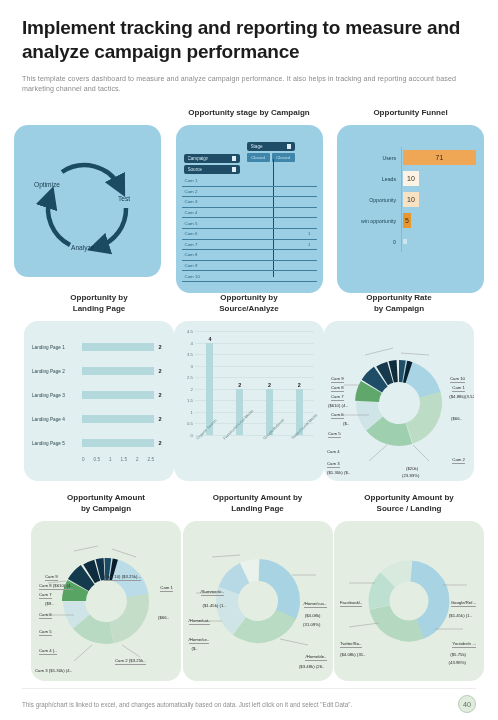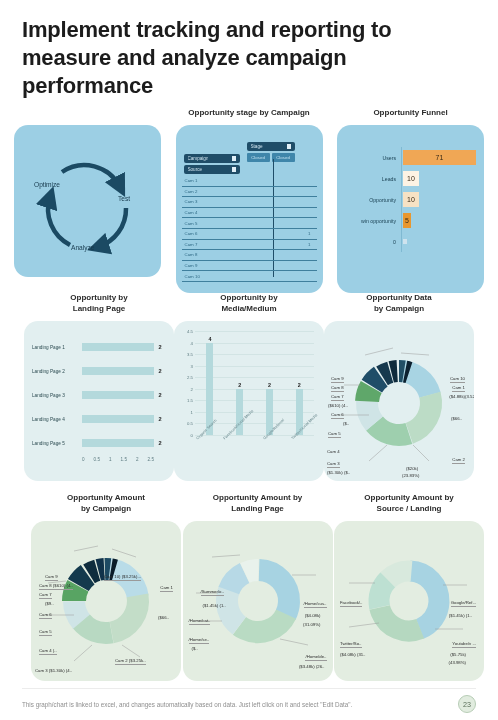--- a/index.html
+++ b/index.html
@@ -7,21 +7,21 @@
     width: 498px; height: 720px;
     background: #ffffff;
     font-family: "Liberation Sans", sans-serif;
     overflow: hidden;
   }
   .slide { position: relative; width: 498px; height: 720px; background: #fff; }
 
   
   .header { padding: 16px 22px 0 22px; }
   .title {
-    font-size: 22px; font-weight: bold; color: #1c1c1c;
+    font-size: 19px; font-weight: bold; color: #1c1c1c;
     line-height: 1.28; letter-spacing: -0.2px;
   }
   .subtitle {
     margin-top: 9px; font-size: 7.1px; color: #8b8b8b;
     line-height: 1.5; letter-spacing: 0.1px; max-width: 455px;
   }
 
   
   .grid { position: absolute; left: 0; top: 108px; width: 498px; }
   .row { display: flex; justify-content: space-between; padding: 0 14px; }
@@ -165,20 +165,21 @@
     position: absolute; left: 22px; right: 22px; top: 0; height: 1px; background: #ececec;
   }
 </style>
 </head>
 <body>
 
 <div class="slide">
 
   <div class="header">
     <div class="title">Implement tracking and reporting to measure and analyze campaign performance</div>
+    <div class="subtitle">This template covers dashboard to measure and analyze campaign performance. It also helps in tracking and reporting account based marketing channel and tactics.</div>
   </div>
 
   <div class="grid">
 
     <div class="row r1">
 
       <div class="panel">
         <div class="panel-title"></div>
         <div class="card blue c1">
           <svg class="cycle" viewBox="0 0 147 152">
@@ -358,21 +359,21 @@
               <span>2</span>
               <span>2.5</span>
             </div>
           </div>
         </div>
       </div>
 
       <div class="panel">
         <div class="panel-title two">
           <span>Opportunity by</span><br>
-          <span>Media/Medium</span>
+          <span>Source/Analyze</span>
         </div>
         <div class="card mint c3">
           <div class="vbar">
             <div class="vb-plot">
               <div class="vb-grid" style="top:0%"></div>
                 <div class="vb-ytick" style="top:0%">4.5</div>
               <div class="vb-grid" style="top:11.1%"></div>
                 <div class="vb-ytick" style="top:11.1%">4</div>
               <div class="vb-grid" style="top:22.2%"></div>
                 <div class="vb-ytick" style="top:22.2%">3.5</div>
@@ -414,21 +415,21 @@
               <div class="vb-xl">Facebook/Social Media</div>
               <div class="vb-xl">Google/Referral</div>
               <div class="vb-xl">Twitter/Social Media</div>
             </div>
           </div>
         </div>
       </div>
 
       <div class="panel">
         <div class="panel-title two">
-          <span>Opportunity Data</span><br>
+          <span>Opportunity Rate</span><br>
           <span>by Campaign</span>
         </div>
         <div class="card mint c3">
           <div class="donutwrap">
             <svg viewBox="0 0 150 160" width="150" height="160">
               <g transform="translate(75,82)">
                 <circle r="32" fill="none" stroke="#a8d4e3" stroke-width="22" stroke-dasharray="42 159" transform="rotate(-90)"></circle>
                 <circle r="32" fill="none" stroke="#bcdcc6" stroke-width="22" stroke-dasharray="48 153" transform="rotate(-15)"></circle>
                 <circle r="32" fill="none" stroke="#9ecfae" stroke-width="22" stroke-dasharray="38 163" transform="rotate(72)"></circle>
                 <circle r="32" fill="none" stroke="#cfe4e6" stroke-width="22" stroke-dasharray="24 177" transform="rotate(140)"></circle>
@@ -578,16 +579,16 @@
             <div class="dlabel r" style="right:18px;top:139px;">(43.98%)</div>
           </div>
         </div>
       </div>
     </div>
   </div>
 
   <div class="footer">
     <div class="footer-rule"></div>
     <div class="footer-text">This graph/chart is linked to excel, and changes automatically based on data. Just left click on it and select "Edit Data".</div>
-    <div class="pagebadge">23</div>
+    <div class="pagebadge">40</div>
   </div>
 
 </div>
 
 </body></html>

